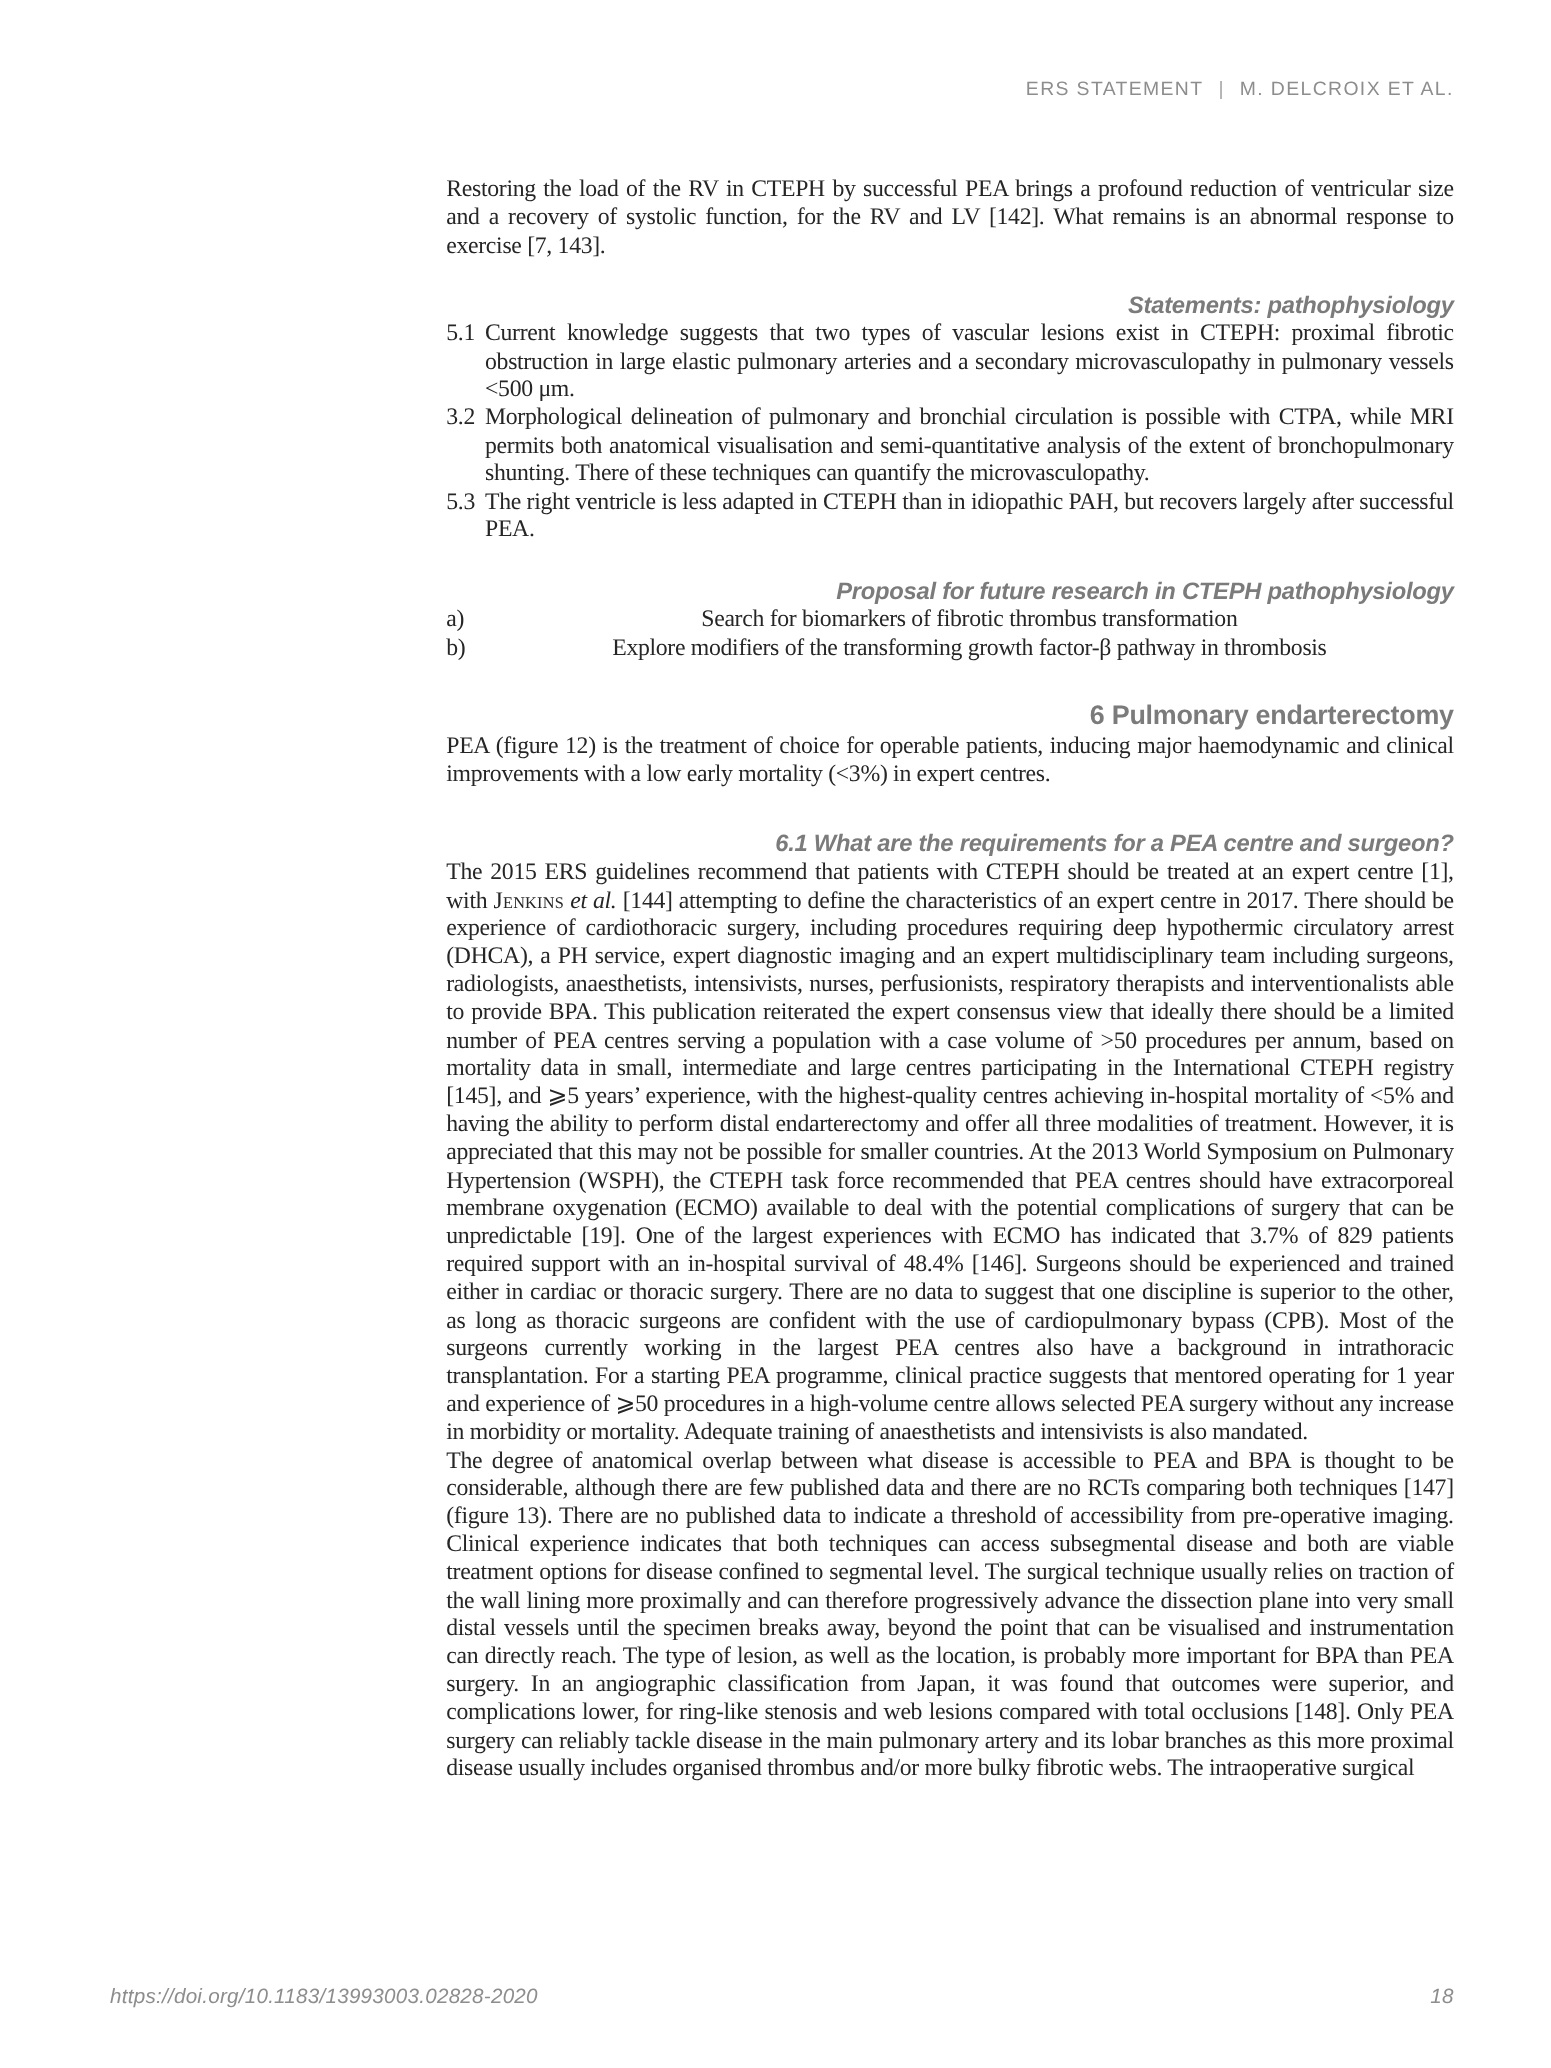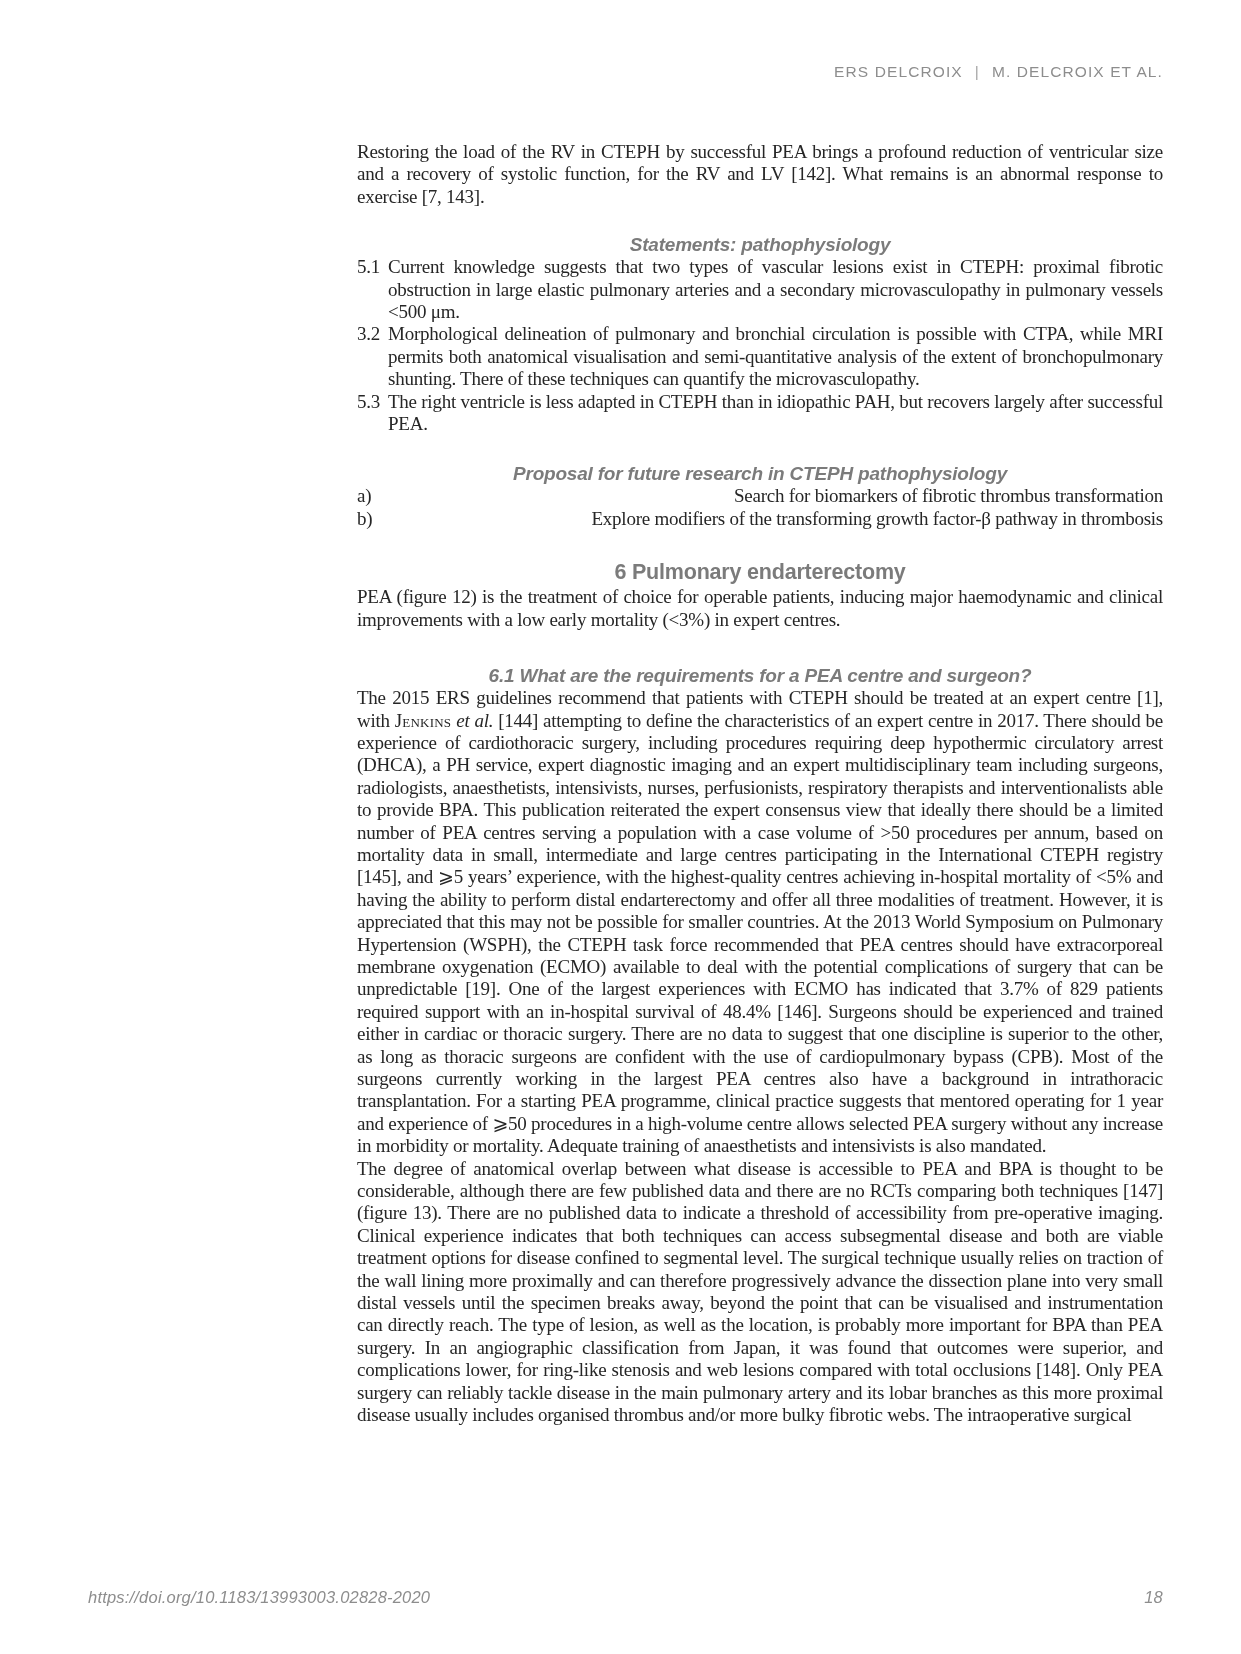--- a/index.html
+++ b/index.html
@@ -21,56 +21,56 @@
   .running-header .sep { margin:0 12px; color:#a5a5a5; }
   .content {
     position:absolute; left:357px; top:141px; width:806px;
     font-size:19px; line-height:22.4px;
     letter-spacing:-0.25px;
     text-align:justify;
   }
   p { margin:0; }
   h2, h3 {
     font-family:"Liberation Sans","DejaVu Sans",sans-serif;
-    color:#7b7b7b; text-align:center; letter-spacing:-0.2px;
+    color:#7b7b7b; text-align:right; letter-spacing:-0.2px;
   }
   h3.sub {
     font-weight:bold; font-style:italic;
     font-size:19px; line-height:22px;
     margin:26px 0 0 0;
   }
   h3.sub.mt-lg { margin-top:28px; }
   h3.sub.mt-md { margin-top:34px; }
   h3.sub.mt-62 { margin-top:29px; line-height:23px; }
   h2.section {
     font-weight:bold; font-style:normal;
     font-size:21.5px; line-height:24px;
     margin:30px 0 2px 0;
   }
   .list-row { display:flex; }
   .list-marker { flex:0 0 31px; }
   .list-body { flex:1 1 auto; text-align:justify; }
-  .proposal-list .list-body { text-align:right; }
+  .proposal-list .list-body { text-align:center; }
   .sc { font-variant:small-caps; letter-spacing:0.2px; }
   .it { font-style:italic; }
   .footer-doi, .page-num {
     position:absolute; top:1588px;
     font-family:"Liberation Sans","DejaVu Sans",sans-serif;
     font-size:16.5px; color:#8d8d8d; letter-spacing:0.2px;font-style:italic;
   }
   .footer-doi { left:88px; }
   .page-num { right:78px; }
 </style>
 </head>
 <body>
 
 <div class="page">
 
   <div class="running-header">
-    <span>ERS DELCROIX</span><span class="sep">|</span><span>M. DELCROIX ET AL.</span>
+    <span>ERS STATEMENT</span><span class="sep">|</span><span>M. DELCROIX ET AL.</span>
   </div>
 
   <div class="content">
 
     <p>Restoring the load of the RV in CTEPH by successful PEA brings a profound reduction of ventricular size and a recovery of systolic function, for the RV and LV [142]. What remains is an abnormal response to exercise [7, 143].</p>
 
     <h3 class="sub">Statements: pathophysiology</h3>
 
     <div>
       <div class="list-row">

